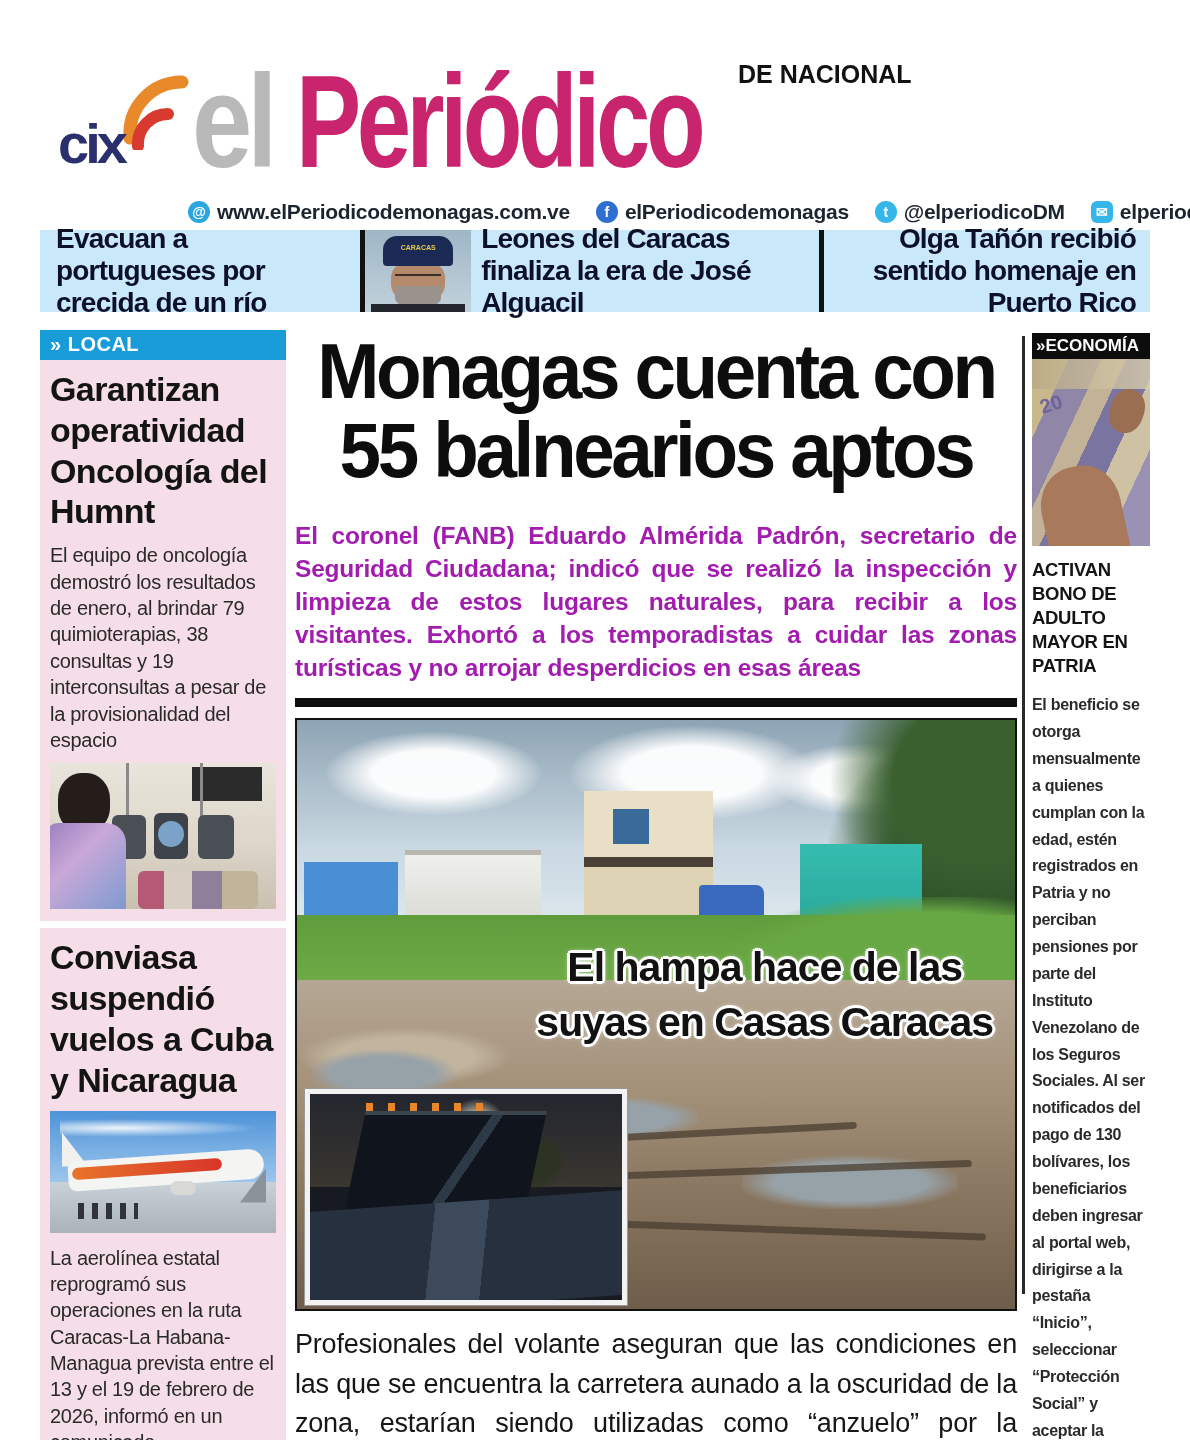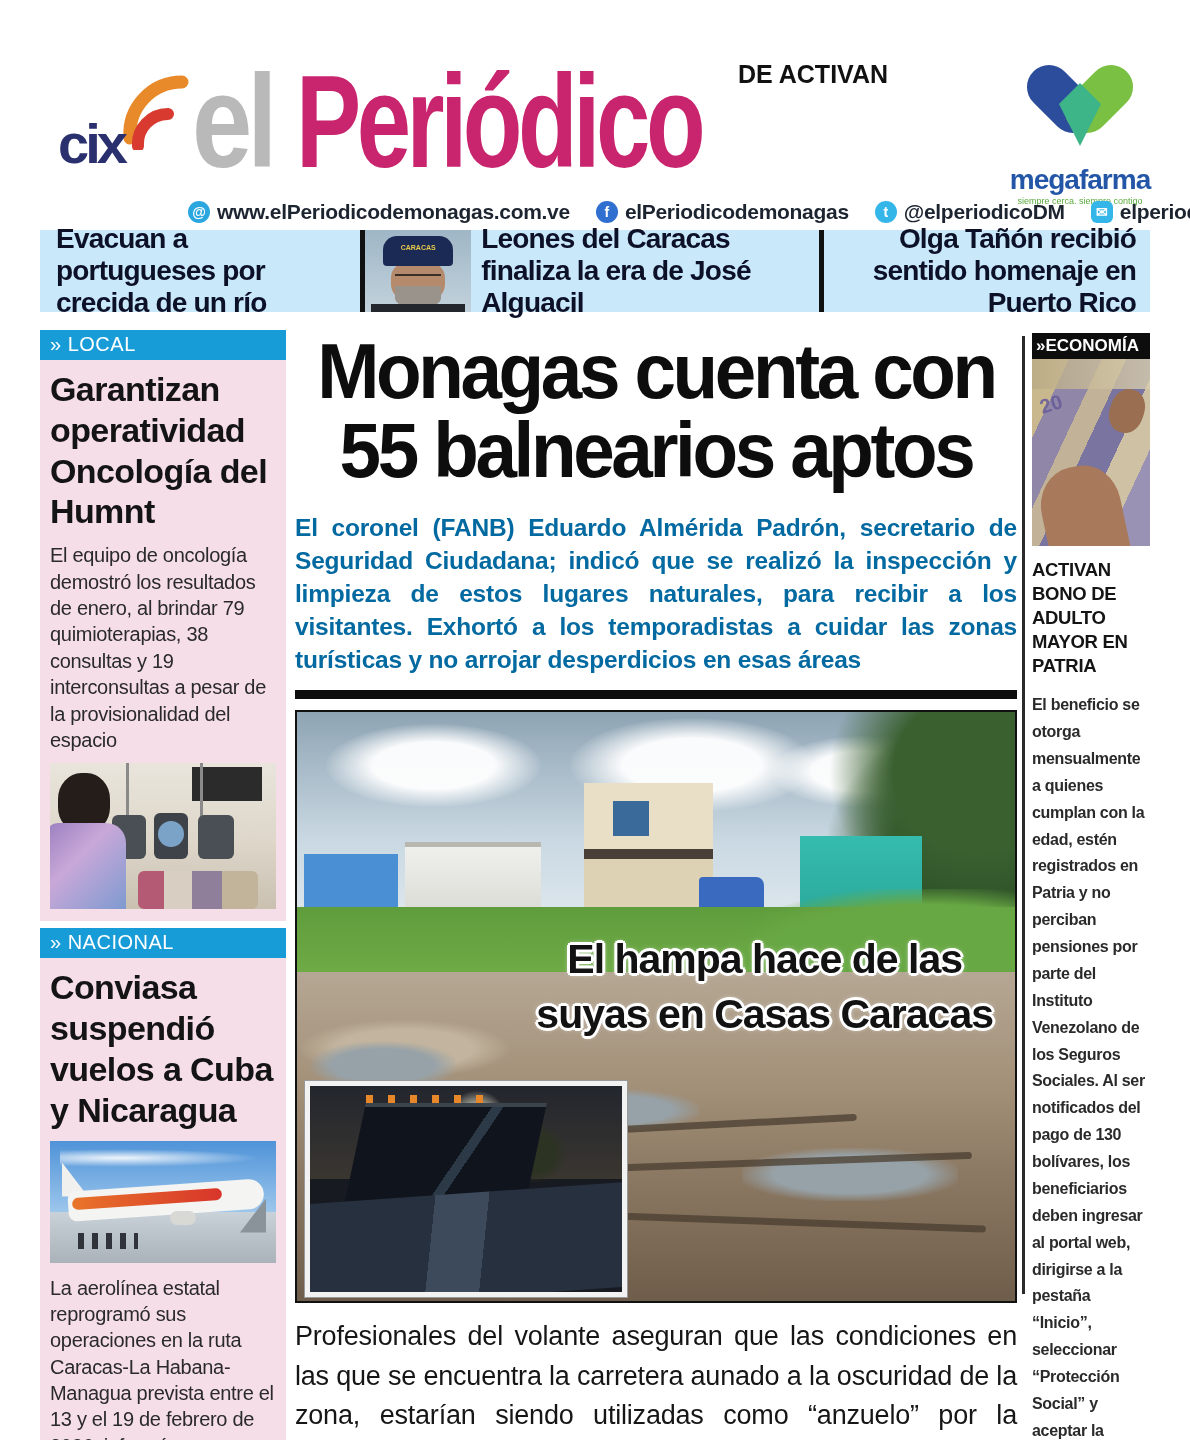--- a/index.html
+++ b/index.html
@@ -41,21 +41,21 @@
   .tp-cap:after { content:"CARACAS"; position:absolute; left:0; right:0; top:8px; text-align:center; font-size:7px; color:#e8c84a; font-weight:bold; }
   .tp-face { position:absolute; left:26px; top:30px; width:54px; height:44px; background:#b58a6c; border-radius:40% 40% 45% 45%; }
   .tp-glass { position:absolute; left:30px; top:44px; width:46px; height:10px; border-top:2px solid #3a2f28; }
   .tp-beard { position:absolute; left:30px; top:56px; width:46px; height:22px; background:#9a938c; border-radius:0 0 45% 45%; }
   .tp-body { position:absolute; left:6px; top:74px; width:94px; height:20px; background:#23262c; }
   .t2 { width:352px; padding:0 6px 0 10px; }
   .t3 { width:330px; padding:0 14px 0 10px; text-align:right; }
 
   
   .left-col { position:absolute; left:40px; top:330px; width:246px; }
-  .sec-tag { background:#189cd8; color:#fff; font-size:20px; font-weight:normal; padding:3px 10px 4px; letter-spacing:0.5px; }
+  .sec-tag { background:#189cd8; color:#fff; font-size:20px; font-weight:bold; padding:3px 10px 4px; letter-spacing:0.5px; }
   .sec-body { background:#f6dee9; padding:9px 10px 12px; margin-bottom:7px; }
   .sec-head { font-size:34px; font-weight:bold; color:#141414; letter-spacing:-0.6px; line-height:1.2; margin-bottom:10px; }
   .sec-text { font-size:20px; color:#2a2a2a; line-height:1.32; letter-spacing:-0.3px; }
   .sec-photo { position:relative; width:100%; overflow:hidden; margin-top:10px; }
 
   
   .ph-onco { height:146px; background:linear-gradient(#e9e5dc 0%, #ddd6c9 55%, #c9c0b0 100%); }
   .po-light { position:absolute; right:14px; top:4px; width:70px; height:34px; background:#2b2b2b; }
   .po-pole1 { position:absolute; left:76px; top:0; width:3px; height:70px; background:#8a8a8a; }
   .po-pole2 { position:absolute; left:150px; top:0; width:3px; height:60px; background:#8a8a8a; }
@@ -73,21 +73,21 @@
   .pl-body { position:absolute; left:18px; top:44px; width:196px; height:30px; background:#f4f4f2; border-radius:16px 30px 30px 16px; transform:rotate(-4deg); }
   .pl-stripe { position:absolute; left:22px; top:52px; width:150px; height:12px; background:linear-gradient(90deg,#e8742a,#d8352a); border-radius:8px; transform:rotate(-4deg); }
   .pl-tail { position:absolute; left:12px; top:22px; width:26px; height:34px; background:#f0f0ee; clip-path:polygon(0 0, 100% 100%, 0 100%); }
   .pl-eng { position:absolute; left:120px; top:70px; width:26px; height:14px; background:#d8d8d4; border-radius:8px; }
   .pl-stair { position:absolute; right:10px; top:58px; width:26px; height:34px; background:#8a929a; clip-path:polygon(100% 0, 100% 100%, 0 100%); }
   .pl-people { position:absolute; left:28px; top:92px; width:60px; height:16px; background:repeating-linear-gradient(90deg,#30343a 0 6px, transparent 6px 14px); }
 
   
   .main-col { position:absolute; left:295px; top:332px; width:722px; }
   .main-head { text-align:center; font-weight:bold; color:#0d0d0d; font-size:77px; letter-spacing:-3.5px; line-height:1.02; transform:scaleX(.97); transform-origin:center top; }
-  .main-lede { margin-top:22px; font-size:24.5px; font-weight:bold; color:#0369a1; line-height:1.35; letter-spacing:-0.2px; text-align:justify; }
+  .main-lede { margin-top:30px; font-size:24.5px; font-weight:bold; color:#a21caf; line-height:1.35; letter-spacing:-0.2px; text-align:justify; }
   .main-rule { height:9px; background:#0d0d0d; margin-top:14px; }
   .main-photo { position:relative; margin-top:11px; height:593px; border:2px solid #111; background:#9aa8b4; overflow:hidden; }
   .mp-sky { position:absolute; inset:0 0 auto 0; height:36%; background:linear-gradient(#8ea4b4 0%, #c9d8e2 60%, #dfe8ee 100%); }
   .mp-cloud { position:absolute; border-radius:50%; background:radial-gradient(ellipse, rgba(255,255,255,.95) 0 40%, rgba(255,255,255,0) 72%); }
   .mp-trees { position:absolute; right:0; top:0; width:26%; height:34%; background:radial-gradient(ellipse at 80% 30%, #3a6030 0 40%, rgba(58,96,48,0) 70%), radial-gradient(ellipse at 95% 70%, #2e5228 0 45%, rgba(46,82,40,0) 72%); }
   .mp-house { position:absolute; }
   .mp-grass { position:absolute; left:0; top:33%; width:100%; height:14%; background:linear-gradient(#5f9c3c,#72ae48); }
   .mp-grass2 { position:absolute; right:0; top:30%; width:40%; height:20%; background:radial-gradient(ellipse at 70% 60%, #68a844 0 55%, rgba(104,168,68,0) 75%); }
   .mp-road { position:absolute; left:0; top:44%; width:100%; height:56%; background:linear-gradient(#b5a794 0%, #a39078 35%, #8d7a64 60%, #6e5d4a 100%); }
   .mp-gravel { position:absolute; left:0; top:52%; width:30%; height:10%; background:radial-gradient(ellipse, #c2b49e 0 45%, rgba(194,180,158,0) 70%); }
@@ -125,31 +125,22 @@
   <div class="cix-logo">
     <svg class="cix-arcs" viewBox="0 0 90 78">
       <path d="M14 66 A52 52 0 0 1 66 10" fill="none" stroke="#e8892a" stroke-width="13" stroke-linecap="round"></path>
       <path d="M22 74 A30 30 0 0 1 52 42" fill="none" stroke="#d83a30" stroke-width="12" stroke-linecap="round"></path>
     </svg>
     <div class="cix-text">cix</div>
   </div>
 
   <div class="masthead-el">el</div>
   <div class="masthead-title">Periódico</div>
-  <div class="masthead-region">DE ACTIVAN</div>
-
-  <div class="megafarma">
-    <svg class="mf-heart" viewBox="0 0 110 102">
-      <rect x="14" y="2" width="44" height="78" rx="22" transform="rotate(-45 36 41)" fill="#2b4d9b"></rect>
-      <rect x="52" y="2" width="44" height="78" rx="22" transform="rotate(45 74 41)" fill="#7ac143"></rect>
-      <path d="M34 46 L55 25 L76 46 L55 88 Z" fill="#3eb489"></path>
-    </svg>
-    <div class="mf-name">megafarma</div>
-    <div class="mf-tag">siempre cerca. siempre contigo</div>
-  </div>
+  <div class="masthead-region">DE NACIONAL</div>
+
 
   <div class="contact-bar">
     <div class="contact-item">
       <span class="c-ic">@</span>
       <span class="c-txt">www.elPeriodicodemonagas.com.ve</span>
     </div>
     <div class="contact-item">
       <span class="c-ic fb">f</span>
       <span class="c-txt">elPeriodicodemonagas</span>
     </div>
@@ -197,21 +188,20 @@
         <div class="po-chair1"></div>
           <div class="po-chair2"></div>
           <div class="po-chair3"></div>
         <div class="po-pat"></div>
           <div class="po-bags"></div>
         <div class="po-woman-hair"></div>
           <div class="po-woman-body"></div>
       </div>
     </div>
 
-    <div class="sec-tag">» NACIONAL</div>
     <div class="sec-body">
       <div class="sec-head">Conviasa suspendió vuelos a Cuba y Nicaragua</div>
       <div class="sec-photo ph-plane" style="margin:2px 0 12px;">
         <div class="pl-cloud"></div>
           <div class="pl-tail"></div>
           <div class="pl-body"></div>
         <div class="pl-stripe"></div>
           <div class="pl-eng"></div>
           <div class="pl-stair"></div>
           <div class="pl-people"></div>

